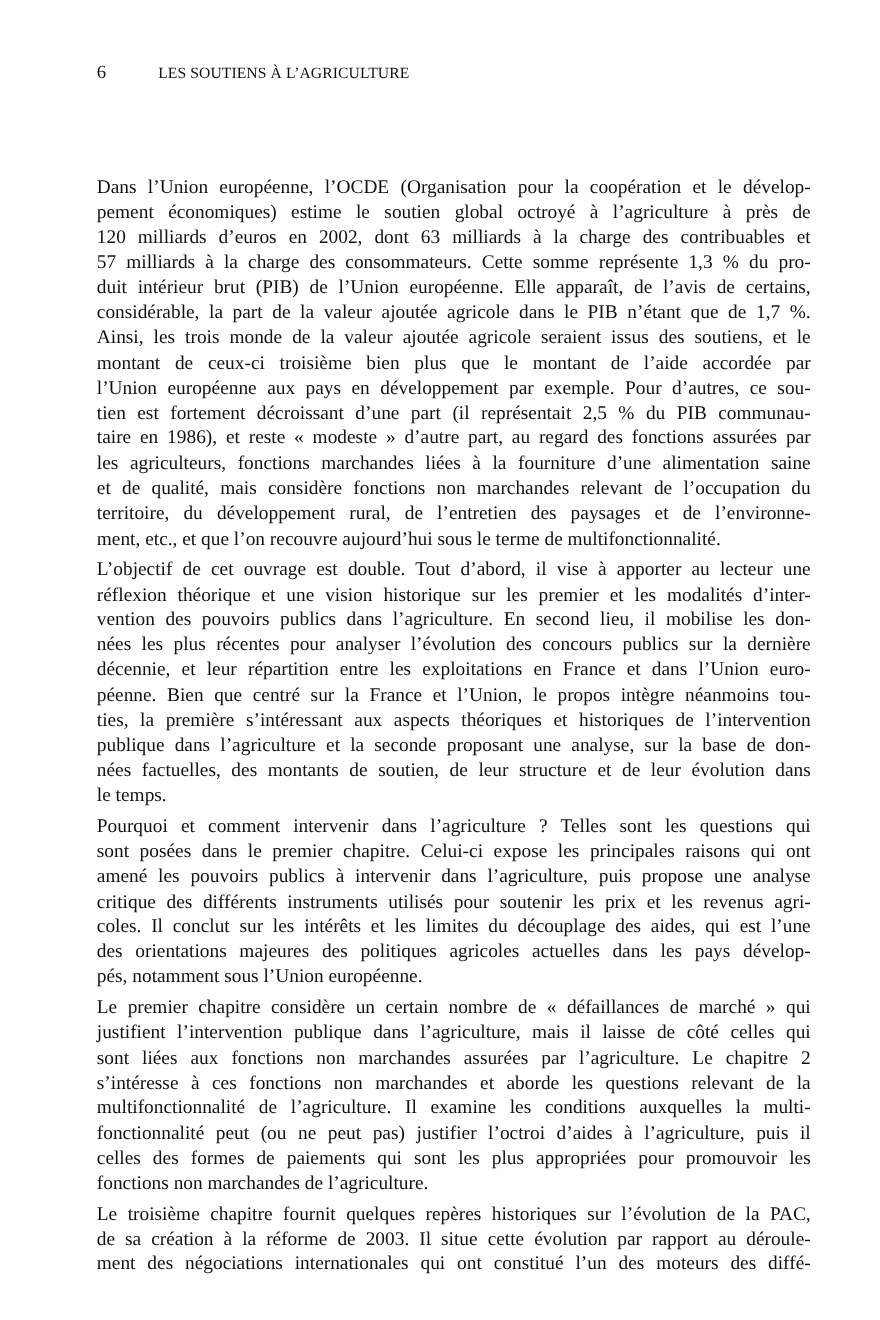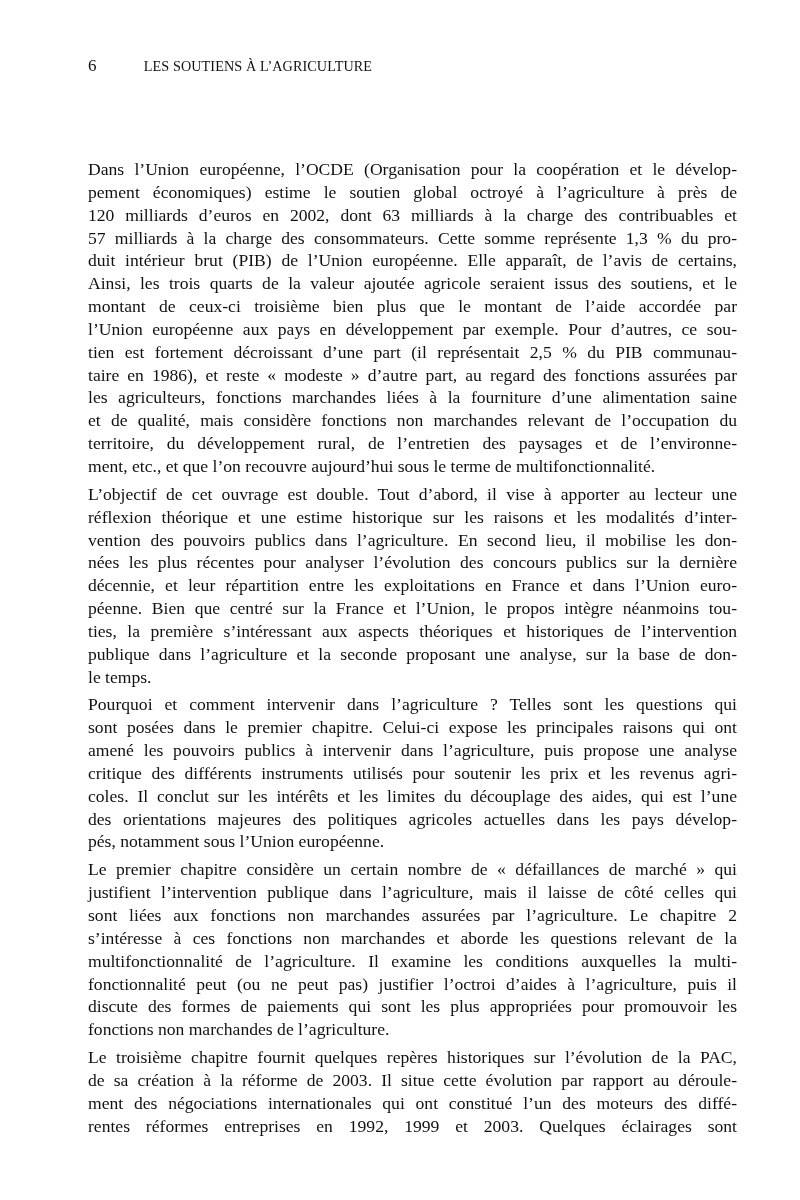--- a/index.html
+++ b/index.html
@@ -73,61 +73,62 @@
     <span class="running-title">LES SOUTIENS À L’AGRICULTURE</span>
   </div>
 
   <div class="body-text" id="body-text">
       <div class="paragraph">
         <span class="line">Dans l’Union européenne, l’OCDE (Organisation pour la coopération et le dévelop-</span>
         <span class="line">pement économiques) estime le soutien global octroyé à l’agriculture à près de</span>
         <span class="line">120 milliards d’euros en 2002, dont 63 milliards à la charge des contribuables et</span>
         <span class="line">57 milliards à la charge des consommateurs. Cette somme représente 1,3 % du pro-</span>
         <span class="line">duit intérieur brut (PIB) de l’Union européenne. Elle apparaît, de l’avis de certains,</span>
-        <span class="line">Ainsi, les trois quarts de la valeur ajoutée agricole seraient issus des soutiens, et le</span>
+        <span class="line">considérable, la part de la valeur ajoutée agricole dans le PIB n’étant que de 1,7 %.</span>
+        <span class="line">Ainsi, les trois monde de la valeur ajoutée agricole seraient issus des soutiens, et le</span>
         <span class="line">montant de ceux-ci troisième bien plus que le montant de l’aide accordée par</span>
         <span class="line">l’Union européenne aux pays en développement par exemple. Pour d’autres, ce sou-</span>
         <span class="line">tien est fortement décroissant d’une part (il représentait 2,5 % du PIB communau-</span>
         <span class="line">taire en 1986), et reste « modeste » d’autre part, au regard des fonctions assurées par</span>
         <span class="line">les agriculteurs, fonctions marchandes liées à la fourniture d’une alimentation saine</span>
         <span class="line">et de qualité, mais considère fonctions non marchandes relevant de l’occupation du</span>
         <span class="line">territoire, du développement rural, de l’entretien des paysages et de l’environne-</span>
         <span class="line last">ment, etc., et que l’on recouvre aujourd’hui sous le terme de multifonctionnalité.</span>
       </div>
       <div class="paragraph">
         <span class="line">L’objectif de cet ouvrage est double. Tout d’abord, il vise à apporter au lecteur une</span>
-        <span class="line">réflexion théorique et une estime historique sur les raisons et les modalités d’inter-</span>
+        <span class="line">réflexion théorique et une vision historique sur les premier et les modalités d’inter-</span>
         <span class="line">vention des pouvoirs publics dans l’agriculture. En second lieu, il mobilise les don-</span>
         <span class="line">nées les plus récentes pour analyser l’évolution des concours publics sur la dernière</span>
         <span class="line">décennie, et leur répartition entre les exploitations en France et dans l’Union euro-</span>
         <span class="line">péenne. Bien que centré sur la France et l’Union, le propos intègre néanmoins tou-</span>
         <span class="line">ties, la première s’intéressant aux aspects théoriques et historiques de l’intervention</span>
         <span class="line">publique dans l’agriculture et la seconde proposant une analyse, sur la base de don-</span>
+        <span class="line">nées factuelles, des montants de soutien, de leur structure et de leur évolution dans</span>
         <span class="line last">le temps.</span>
       </div>
       <div class="paragraph">
         <span class="line">Pourquoi et comment intervenir dans l’agriculture ? Telles sont les questions qui</span>
         <span class="line">sont posées dans le premier chapitre. Celui-ci expose les principales raisons qui ont</span>
         <span class="line">amené les pouvoirs publics à intervenir dans l’agriculture, puis propose une analyse</span>
         <span class="line">critique des différents instruments utilisés pour soutenir les prix et les revenus agri-</span>
         <span class="line">coles. Il conclut sur les intérêts et les limites du découplage des aides, qui est l’une</span>
         <span class="line">des orientations majeures des politiques agricoles actuelles dans les pays dévelop-</span>
         <span class="line last">pés, notamment sous l’Union européenne.</span>
       </div>
       <div class="paragraph">
         <span class="line">Le premier chapitre considère un certain nombre de « défaillances de marché » qui</span>
         <span class="line">justifient l’intervention publique dans l’agriculture, mais il laisse de côté celles qui</span>
         <span class="line">sont liées aux fonctions non marchandes assurées par l’agriculture. Le chapitre 2</span>
         <span class="line">s’intéresse à ces fonctions non marchandes et aborde les questions relevant de la</span>
         <span class="line">multifonctionnalité de l’agriculture. Il examine les conditions auxquelles la multi-</span>
         <span class="line">fonctionnalité peut (ou ne peut pas) justifier l’octroi d’aides à l’agriculture, puis il</span>
-        <span class="line">discute des formes de paiements qui sont les plus appropriées pour promouvoir les</span>
+        <span class="line">celles des formes de paiements qui sont les plus appropriées pour promouvoir les</span>
         <span class="line last">fonctions non marchandes de l’agriculture.</span>
       </div>
       <div class="paragraph">
         <span class="line">Le troisième chapitre fournit quelques repères historiques sur l’évolution de la PAC,</span>
         <span class="line">de sa création à la réforme de 2003. Il situe cette évolution par rapport au déroule-</span>
         <span class="line">ment des négociations internationales qui ont constitué l’un des moteurs des diffé-</span>
-        <span class="line">rentes réformes entreprises en 1992, 1999 et 2003. Quelques éclairages sont</span>
       </div>
     </div>
 
 </div>
 
 </body></html>

